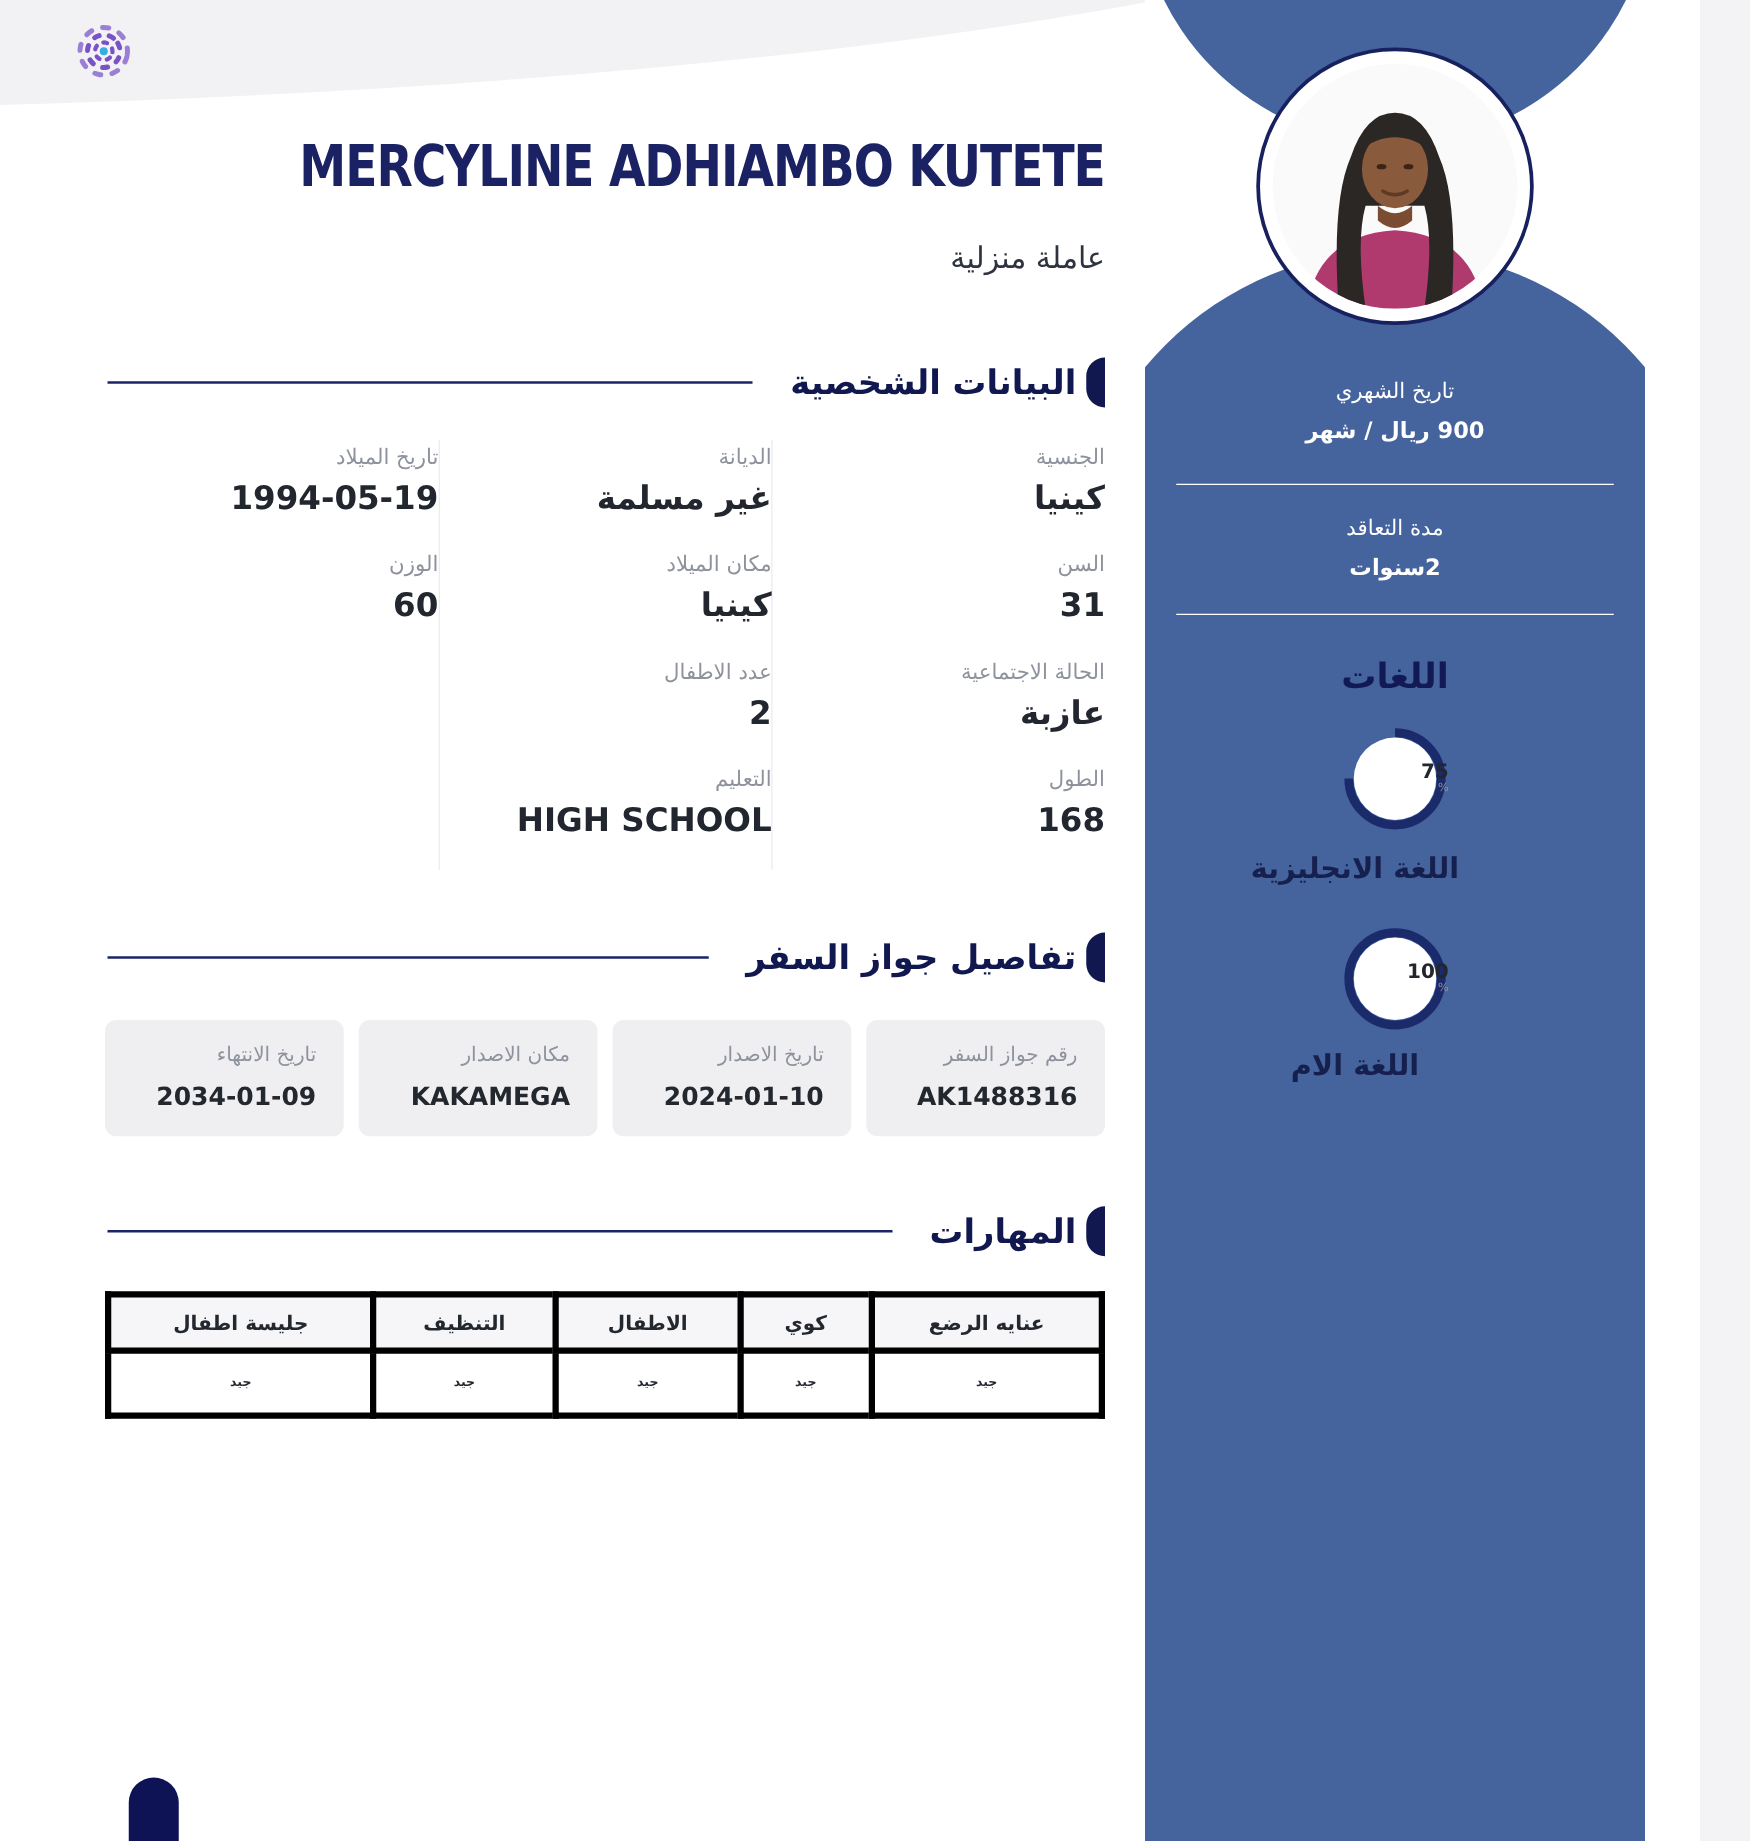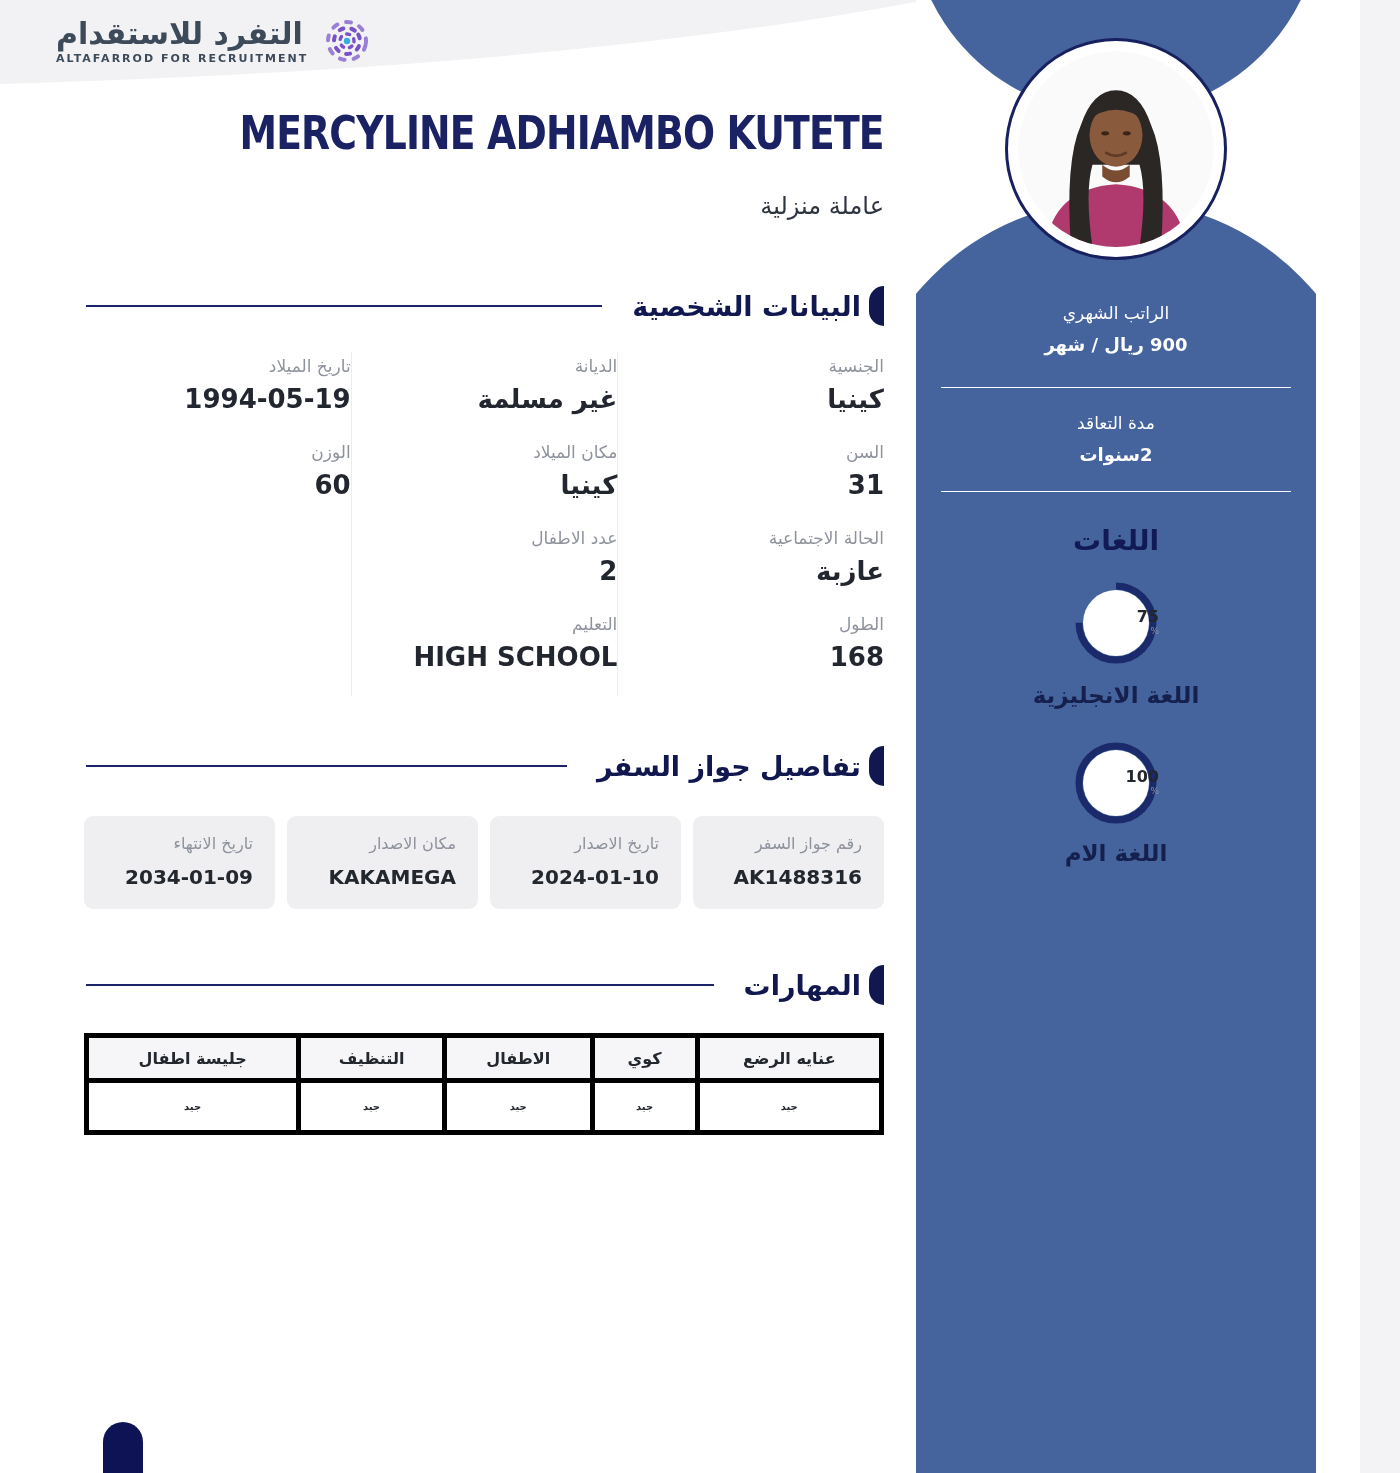--- a/index.html
+++ b/index.html
@@ -66,45 +66,41 @@
     display:flex; align-items:center; justify-content:center;
   }
   .photo-ring svg { border-radius:50%; }
 
   .sb-text { position:absolute; left:0; width:400px; text-align:center; direction:rtl; color:#ffffff; }
   .sb-label { font-size:17px; }
   .sb-value { font-size:18px; font-weight:700; }
   .sb-hr { position:absolute; left:25px; width:350px; height:1px; background:#ffffff; }
 
   .sb-lang-title { position:absolute; left:0; width:400px; text-align:center; direction:rtl; font-size:28px; font-weight:700; color:#111a54; }
-  .sb-lang-label { position:absolute; left:0; width:336px; text-align:center; direction:rtl; font-size:23px; font-weight:600; color:#16204e;margin-left:32px; }
+  .sb-lang-label { position:absolute; left:0; width:336px; text-align:center; direction:rtl; font-size:23px; font-weight:600; color:#16204e; }
 
   .ring-wrap { position:absolute; left:157px; width:86px; height:86px; }
   .ring-center { position:absolute; left:0; top:0; width:86px; height:86px; display:flex; flex-direction:column; align-items:flex-end; justify-content:center; }
   .ring-num { font-size:16px; font-weight:700; color:#22262e; line-height:1; }
   .ring-pct { font-size:9px; color:#8d929c; line-height:1.4; }
 
   
   .gap-white { width:44px; height:1473px; background:#ffffff; flex:0 0 auto; }
   .strip-gray { width:40px; height:1473px; background:#f3f3f5; flex:0 0 auto; }
 </style>
 </head>
 <body>
 
 <div class="main">
 
   <svg class="top-curve-svg" viewBox="0 0 916 120" preserveAspectRatio="none">
     <path d="M0,0 L916,0 L916,2 Q560,68 0,84 Z" fill="#f2f2f4"></path>
   </svg>
 
   <div class="logo-row">
-    <div class="logo-text">
-      <div class="logo-ar">التفرد للاستقدام</div>
-      <div class="logo-en">ALTAFARROD FOR RECRUITMENT</div>
-    </div>
     <svg width="54" height="58" viewBox="0 0 54 58">
       <g fill="none" stroke-linecap="round">
         <circle cx="27" cy="29" r="19" stroke="#9b7fd4" stroke-width="4" stroke-dasharray="5 9" transform="rotate(12 27 29)"></circle>
         <circle cx="27" cy="29" r="13" stroke="#7a52c7" stroke-width="4" stroke-dasharray="4 8" transform="rotate(-30 27 29)"></circle>
         <circle cx="27" cy="29" r="7" stroke="#7a52c7" stroke-width="3.4" stroke-dasharray="3 6" transform="rotate(45 27 29)"></circle>
         <circle cx="27" cy="29" r="3.2" fill="#35aee3" stroke="none"></circle>
       </g>
     </svg>
   </div>
 
@@ -242,21 +238,21 @@
       <path d="M35,36 Q38,22 50,22 Q62,22 65,36 Q58,30 50,30 Q42,30 35,36 Z" fill="#2b2724"></path>
 
       <ellipse cx="44.5" cy="42" rx="2" ry="1.1" fill="#3a2417"></ellipse>
       <ellipse cx="55.5" cy="42" rx="2" ry="1.1" fill="#3a2417"></ellipse>
       <path d="M45,52 Q50,55 55,52" stroke="#5e3a24" stroke-width="1.4" fill="none" stroke-linecap="round"></path>
 
       <path d="M43,58 Q50,64 57,58 L57,64 Q50,70 43,64 Z" fill="#7a4c31"></path>
     </svg>
   </div>
 
-  <div class="sb-text sb-label" style="top:303px">الراتب الشهري</div>
+  <div class="sb-text sb-label" style="top:303px">تاريخ الشهري</div>
   <div class="sb-text sb-value" style="top:334px">900 ريال / شهر</div>
   <div class="sb-hr" style="top:387px"></div>
 
   <div class="sb-text sb-label" style="top:413px">مدة التعاقد</div>
   <div class="sb-text sb-value" style="top:444px">2سنوات</div>
   <div class="sb-hr" style="top:491px"></div>
 
   <div class="sb-lang-title" style="top:524px">اللغات</div>
 
   <div class="ring-wrap" style="top:580px">

